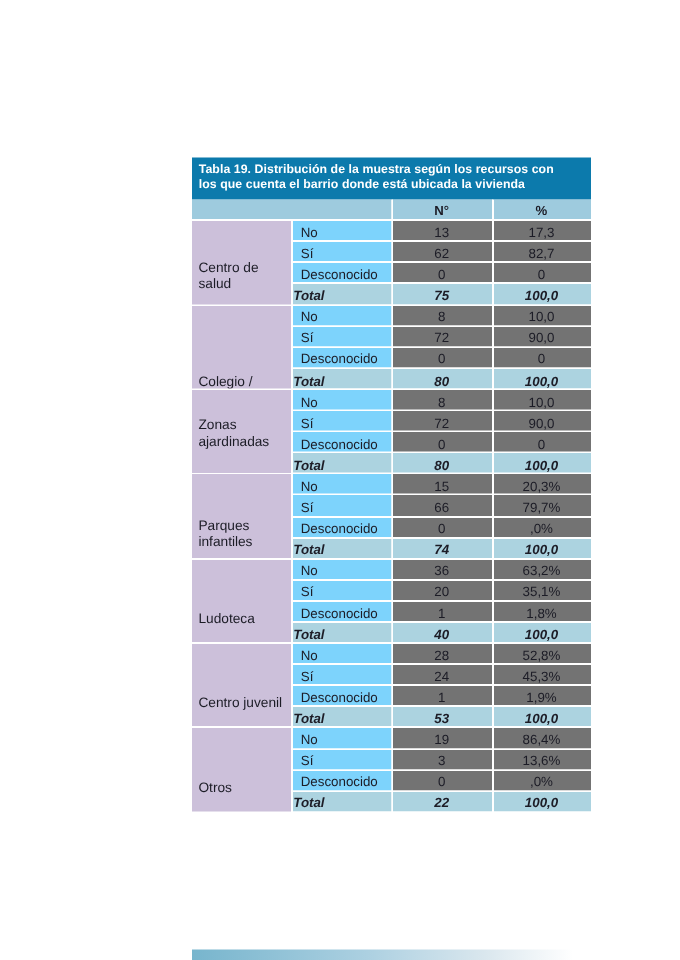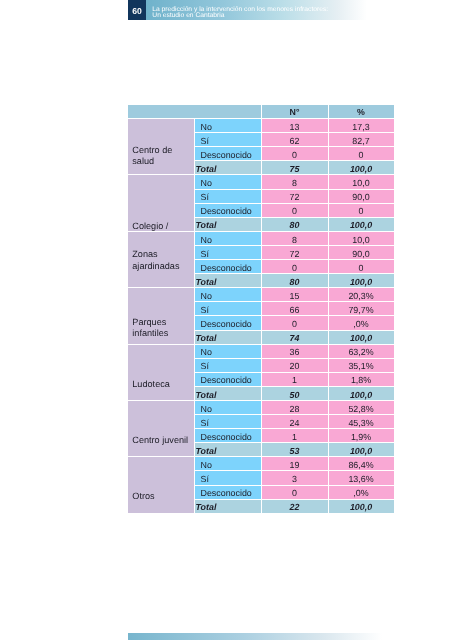--- a/index.html
+++ b/index.html
@@ -25,42 +25,38 @@
   table{border-collapse:collapse;width:266px;table-layout:fixed;font-size:8.9px;color:#1c1c26;}
   col.c1{width:66px;} col.c2{width:67px;} col.c3{width:67px;} col.c4{width:66px;}
   td{padding:3.7px 0 0 0;height:9.4px;line-height:9.4px;vertical-align:top;border-bottom:0.9px solid #ffffff;border-right:0.9px solid #ffffff;overflow:hidden;}
   tr.hdr td{background:#9ecbde;font-weight:bold;text-align:center;font-size:8.8px;padding-top:2.4px;height:10.7px;line-height:10.7px;}
   td.grp{background:#ccc0da;vertical-align:middle;padding:0 0 0 4.3px;line-height:11.1px;font-size:9.15px;border-bottom:0.9px solid #ffffff;position:relative;}
   td.grp span{display:block;position:relative;margin-top:24px;}
   td.grp.g0 span{top:-3px;}
   td.grp.g1 span{top:17px;}
   td.grp.g2 span{top:-11px;}
   td.lbl{background:#7dd3fc;padding-left:6px;}
-  td.val{background:#f9a8d4;text-align:center;}
+  td.val{background:#737373;text-align:center;}
   tr.total td.lbl,tr.total td.val{background:#acd3e0;font-weight:bold;font-style:italic;}
   tr.total td.lbl{padding-left:1px;}
 
   
   .footbar{position:absolute;left:128px;top:632.6px;width:254px;height:7.4px;
      background:linear-gradient(to right,#77b5cd 0%,#acd0e1 46%,#dae7ee 77%,#ffffff 100%);}
 </style>
 </head>
 <body>
 
 <div class="page">
 
-  <div class="runhead">
-    <div class="runhead-grad"></div>
-    <div class="runhead-num">60</div>
-    <div class="runhead-txt">La predicción y la intervención con los menores infractores:
-Un estudio en Cantabria</div>
-  </div>
 
 
   <div class="tbl">
+    <div class="tbl-title">Tabla 19. Distribución de la muestra según los recursos con
+los que cuenta el barrio donde está ubicada la vivienda</div>
     <table>
       <colgroup>
           <col class="c1">
           <col class="c2">
           <col class="c3">
           <col class="c4">
         </colgroup>
       <tbody id="tbody">
           <tr class="hdr">
             <td class="c1 hblank" colspan="2"></td>
@@ -172,21 +168,21 @@
             <td class="val">20</td>
             <td class="val">35,1%</td>
           </tr>
           <tr>
             <td class="lbl">Desconocido</td>
             <td class="val">1</td>
             <td class="val">1,8%</td>
           </tr>
           <tr class="total">
             <td class="lbl">Total</td>
-            <td class="val">50</td>
+            <td class="val">40</td>
             <td class="val">100,0</td>
           </tr>
           <tr>
             <td class="grp g5" rowspan="4">
               <span>Centro juvenil</span>
             </td>
             <td class="lbl">No</td>
             <td class="val">28</td>
             <td class="val">52,8%</td>
           </tr>

